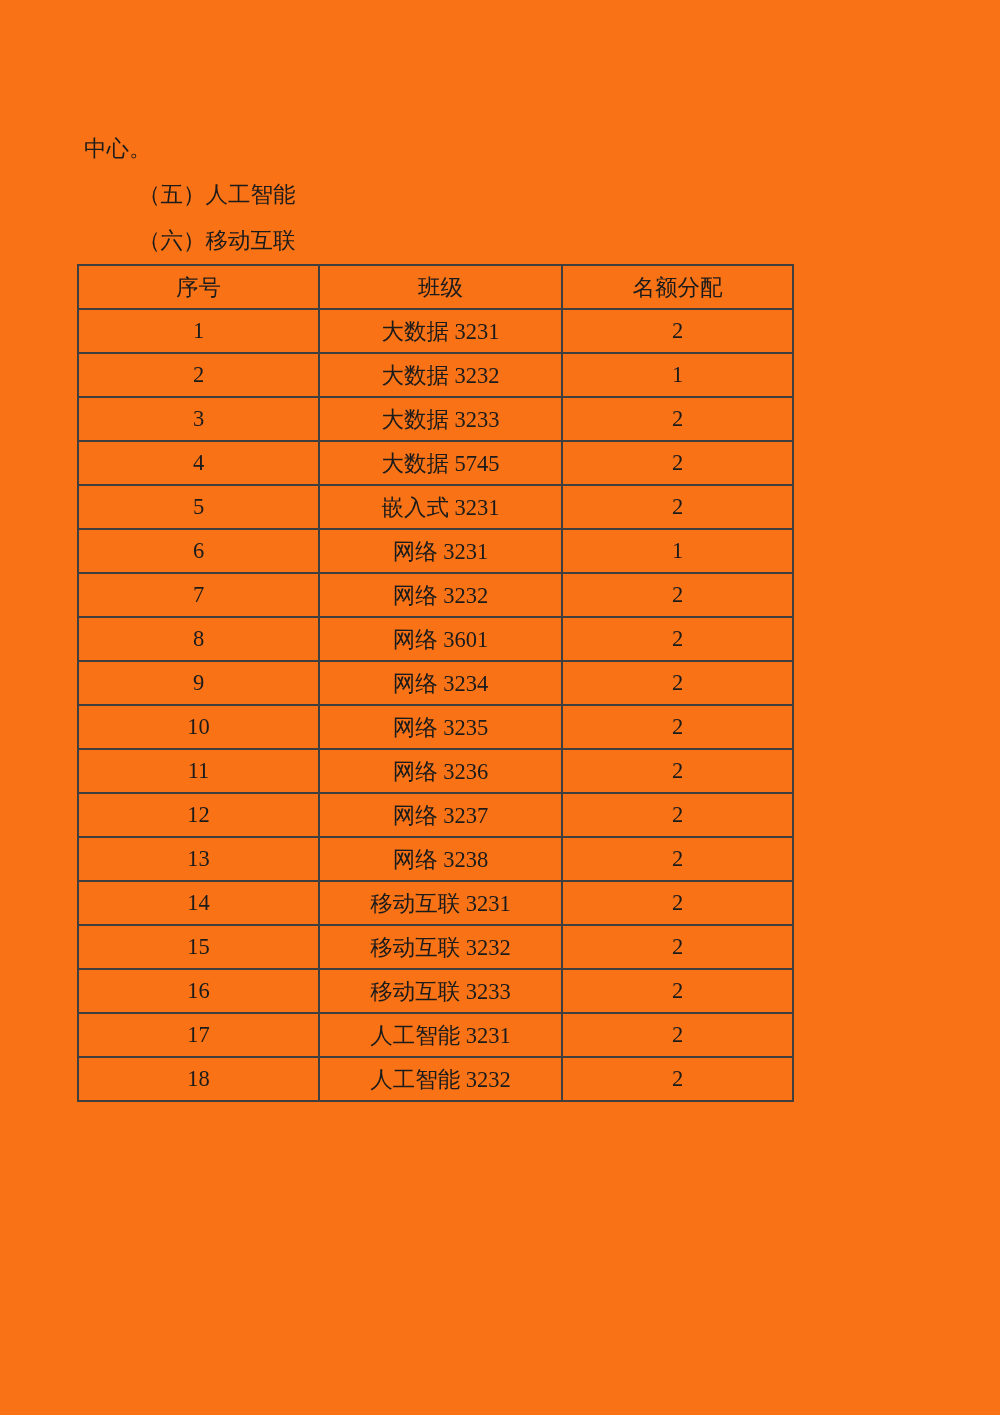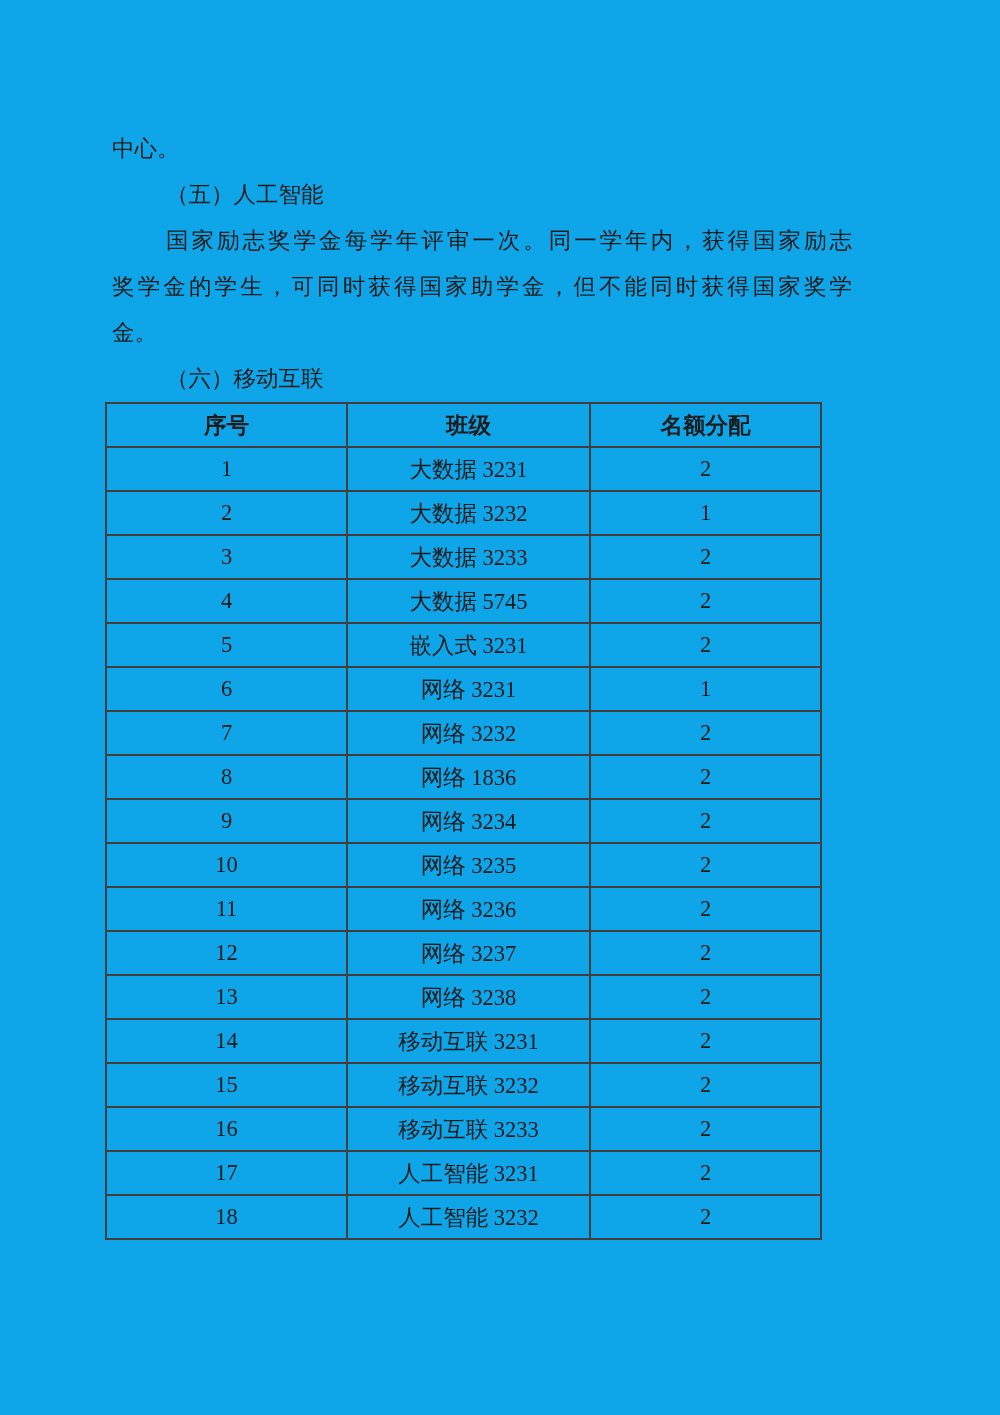--- a/index.html
+++ b/index.html
@@ -4,23 +4,23 @@
 <style>
   html, body {
     margin: 0;
     padding: 0;
     background: #ffffff;
   }
   .page {
     position: relative;
     width: 1000px;
     height: 1415px;
-    background: #0ea5e9;
+    background: #f97316;
     box-sizing: border-box;
-    padding: 126px 148px 0 112px;
+    padding: 126px 148px 0 84px;
     font-family: "Liberation Serif", "DejaVu Serif", serif;
     color: #1b1b1b;
     overflow: hidden;
   }
   .doc-line {
     font-size: 22.5px;
     line-height: 46px;
     margin: 0;
     white-space: nowrap;
   }
@@ -45,41 +45,36 @@
   .quota-table td {
     border: 2px solid #3f3f3f;
     height: 42px;
     text-align: center;
     vertical-align: middle;
     font-size: 22.5px;
     padding: 0;
     overflow: hidden;
   }
   .quota-table th {
-    font-weight: bold;
+    font-weight: normal;
     border-radius: 22px;
   }
   .col-index  { width: 239px; }
   .col-class  { width: 241px; margin-top: 9px; }
   .col-quota  { width: 229px; }
 </style>
 </head>
 <body>
 
 <div class="page">
 
   <p class="doc-line">中心。</p>
 
   <p class="doc-line indent">（五）人工智能</p>
 
-  <div>
-    <p class="doc-line fill indent">国家励志奖学金每学年评审一次。同一学年内，获得国家励志</p>
-    <p class="doc-line fill">奖学金的学生，可同时获得国家助学金，但不能同时获得国家奖学</p>
-    <p class="doc-line">金。</p>
-  </div>
 
   <p class="doc-line indent">（六）移动互联</p>
 
   <table class="quota-table">
     <thead>
       <tr>
         <th class="col-index">序号</th>
         <th class="col-class">班级</th>
         <th class="col-quota">名额分配</th>
       </tr>
@@ -115,21 +110,21 @@
           <td class="col-class">网络 3231</td>
           <td class="col-quota">1</td>
         </tr>
         <tr>
           <td class="col-index">7</td>
           <td class="col-class">网络 3232</td>
           <td class="col-quota">2</td>
         </tr>
         <tr>
           <td class="col-index">8</td>
-          <td class="col-class">网络 1836</td>
+          <td class="col-class">网络 3601</td>
           <td class="col-quota">2</td>
         </tr>
         <tr>
           <td class="col-index">9</td>
           <td class="col-class">网络 3234</td>
           <td class="col-quota">2</td>
         </tr>
         <tr>
           <td class="col-index">10</td>
           <td class="col-class">网络 3235</td>

